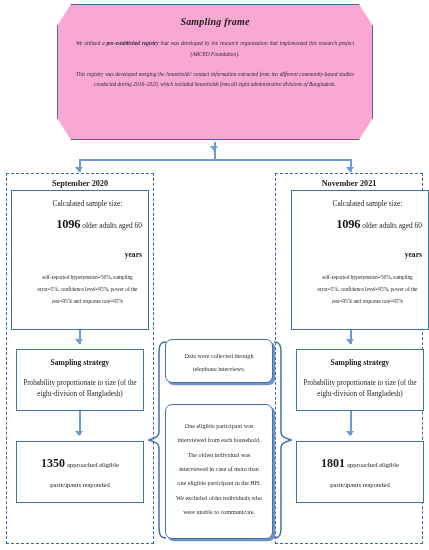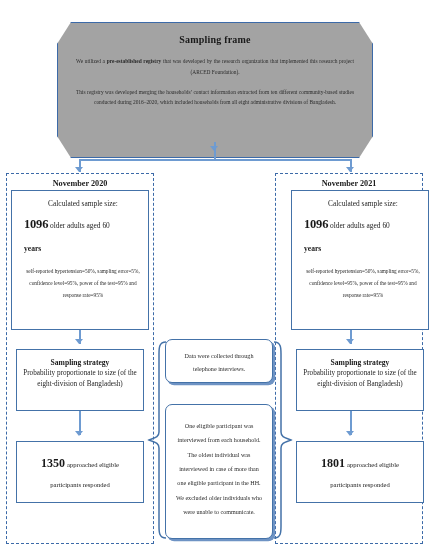--- a/index.html
+++ b/index.html
@@ -13,32 +13,33 @@
     position: relative;
     font-family: "Liberation Serif", "DejaVu Serif", serif;
     color: #1a1a1a;
     overflow: hidden;
   }
 
   
   .octagon {
     position: absolute;
     left: 57px;
-    top: 22px;
+    top: 4px;
     width: 316px;
     height: 136px;
     box-sizing: border-box;
-    background: #a3a3a3;
+    background: #f9a8d4;
     border: 1.4px solid #3c6aa8;
     clip-path: polygon(
       14px 0, calc(100% - 14px) 0,
       100% 22px, 100% calc(100% - 22px),
       calc(100% - 14px) 100%, 14px 100%,
       0 calc(100% - 22px), 0 22px);
     padding: 9px 16px 6px 16px;
+    font-style: italic;
   }
   .octagon-inner {
     position: absolute;
     left: 0; top: 0; right: 0; bottom: 0;
     padding: 9px 18px 4px 18px;
     box-sizing: border-box;
   }
   .frame-title {
     text-align: center;
     font-weight: bold;
@@ -92,56 +93,56 @@
 
   
   .box {
     position: absolute;
     box-sizing: border-box;
     border: 1.3px solid #4472a8;
     background: #ffffff;
   }
   .box-sample {
     left: 11px; top: 190px; width: 138px; height: 140px;
-    padding: 8px 6px 0 12px;
+    padding: 8px 6px 0 21px;
   }
   .box-sample.r { left: 291px; }
   .calc-line {
     text-align: center;
     font-size: 7.4px;
     margin-bottom: 7px;
     color: #1f1f1f;
   }
   .big-line {
-    text-align: left;
+    text-align: right;
     font-size: 7.4px;
     line-height: 1.45;
     margin-bottom: 3px;
   }
   .big-num {
     font-size: 12.5px;
     font-weight: bold;
     letter-spacing: -.2px;
   }
-  .big-line .yr { display: block; margin-top: 10px; font-weight: bold; font-size: 7.6px;}
+  .big-line .yr { display: block; margin-top: 16px; font-weight: bold; font-size: 7.6px;}
   .params {
     text-align: center;
     font-size: 5.3px;
     line-height: 2.25;
     margin-top: 12px;
     color: #2b2b2b;
   }
 
   .box-strategy {
     left: 16px; top: 349px; width: 128px; height: 62px;
     padding: 8px 5px 0 5px;
   }
   .box-strategy.r { left: 296px; }
   .strategy-title {
-    text-align: center; font-weight: bold; font-size: 7.6px; margin-bottom: 1px;
+    text-align: center; font-weight: bold; font-size: 7.6px; margin-bottom: 11px;
   }
   .strategy-text {
     text-align: center; font-size: 7.2px; line-height: 1.5; color: #1f1f1f;
   }
 
   .box-result {
     left: 16px; top: 441px; width: 128px; height: 62px;
     padding: 0 8px;
     display: flex; flex-direction: column;
     align-items: center; justify-content: center;
@@ -188,21 +189,21 @@
 
 <div class="line-v" style="left:214px; top:142px; height:17px;"></div>
 <div class="arrow-down" style="left:210px; top:146px;"></div>
 <div class="line-h" style="left:79px; top:159px; width:272px;"></div>
 <div class="line-v" style="left:79px; top:159px; height:13px;"></div>
 <div class="arrow-down" style="left:75px; top:167px;"></div>
 <div class="line-v" style="left:350px; top:159px; height:13px;"></div>
 <div class="arrow-down" style="left:346px; top:167px;"></div>
 
 <div class="wave-col left">
-  <div class="wave-title">November 2020</div>
+  <div class="wave-title">September 2020</div>
 </div>
 
 <div class="box box-sample">
   <div class="calc-line">Calculated   sample size:</div>
   <div class="big-line">
     <span class="big-num">1096</span><span> older adults aged 60</span>
     <span class="yr">years</span>
   </div>
   <div class="params">self-reported hypertension=50%, sampling error=5%, confidence level=95%, power of the test=95% and response rate=95%</div>
 </div>

